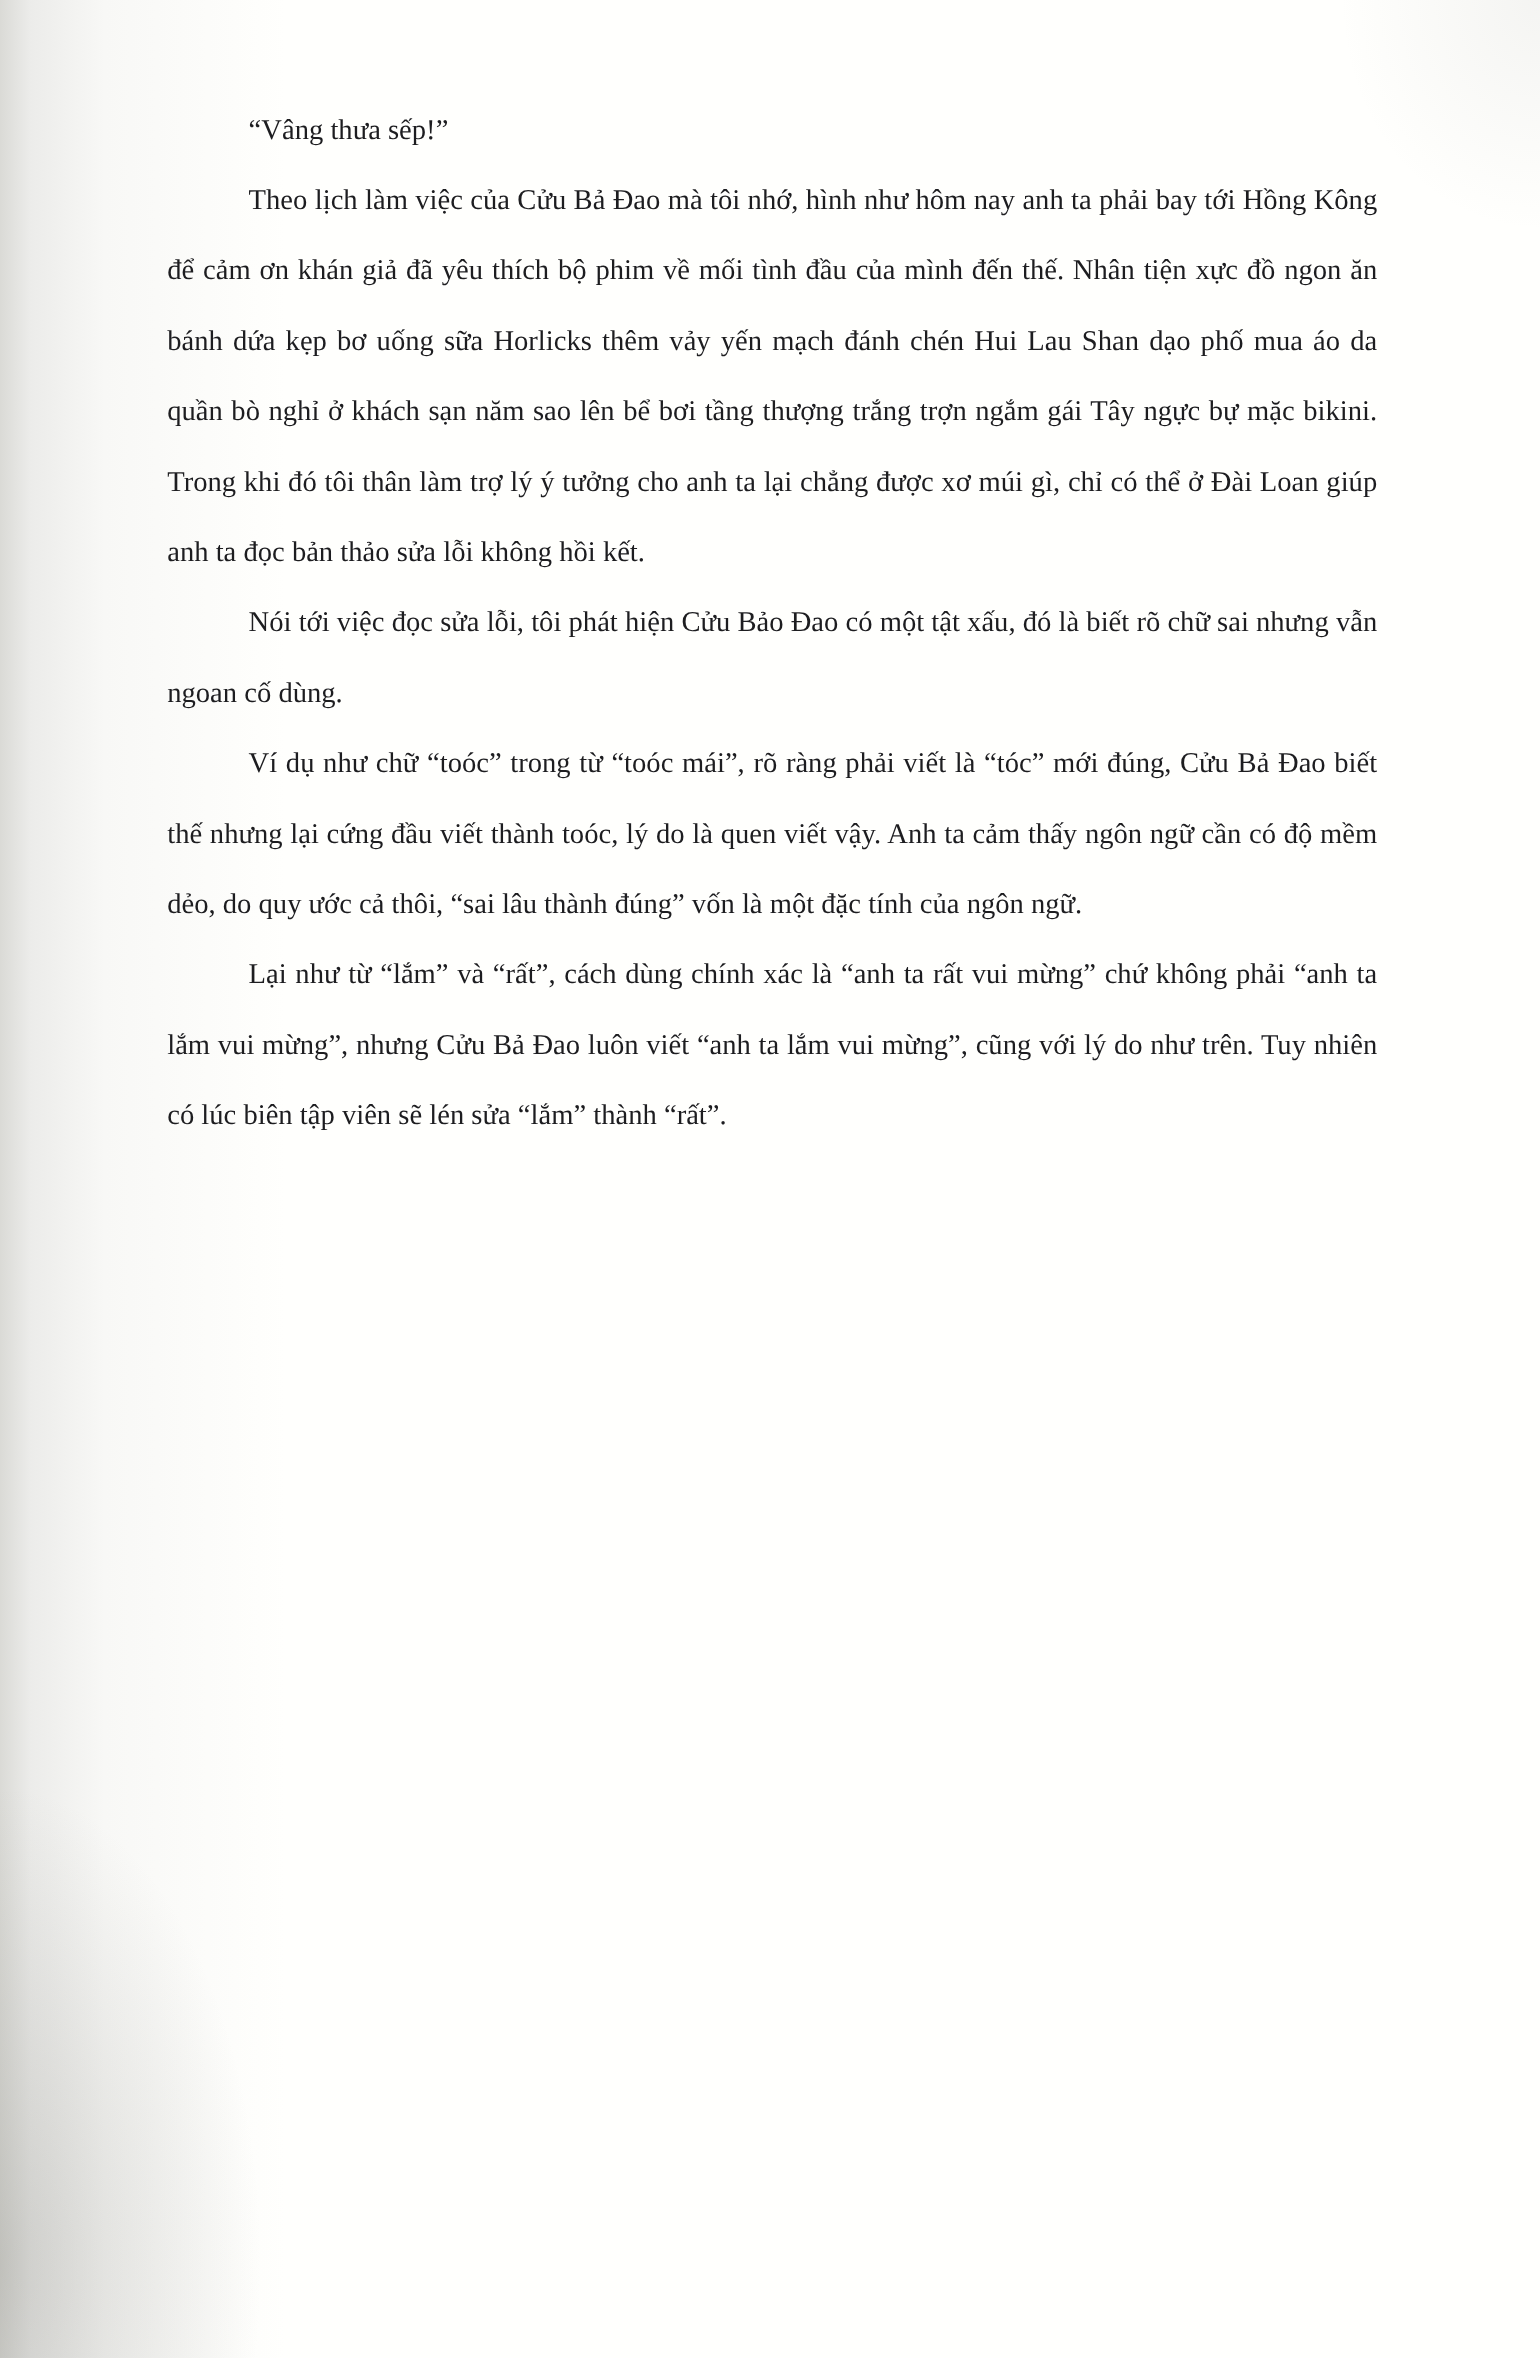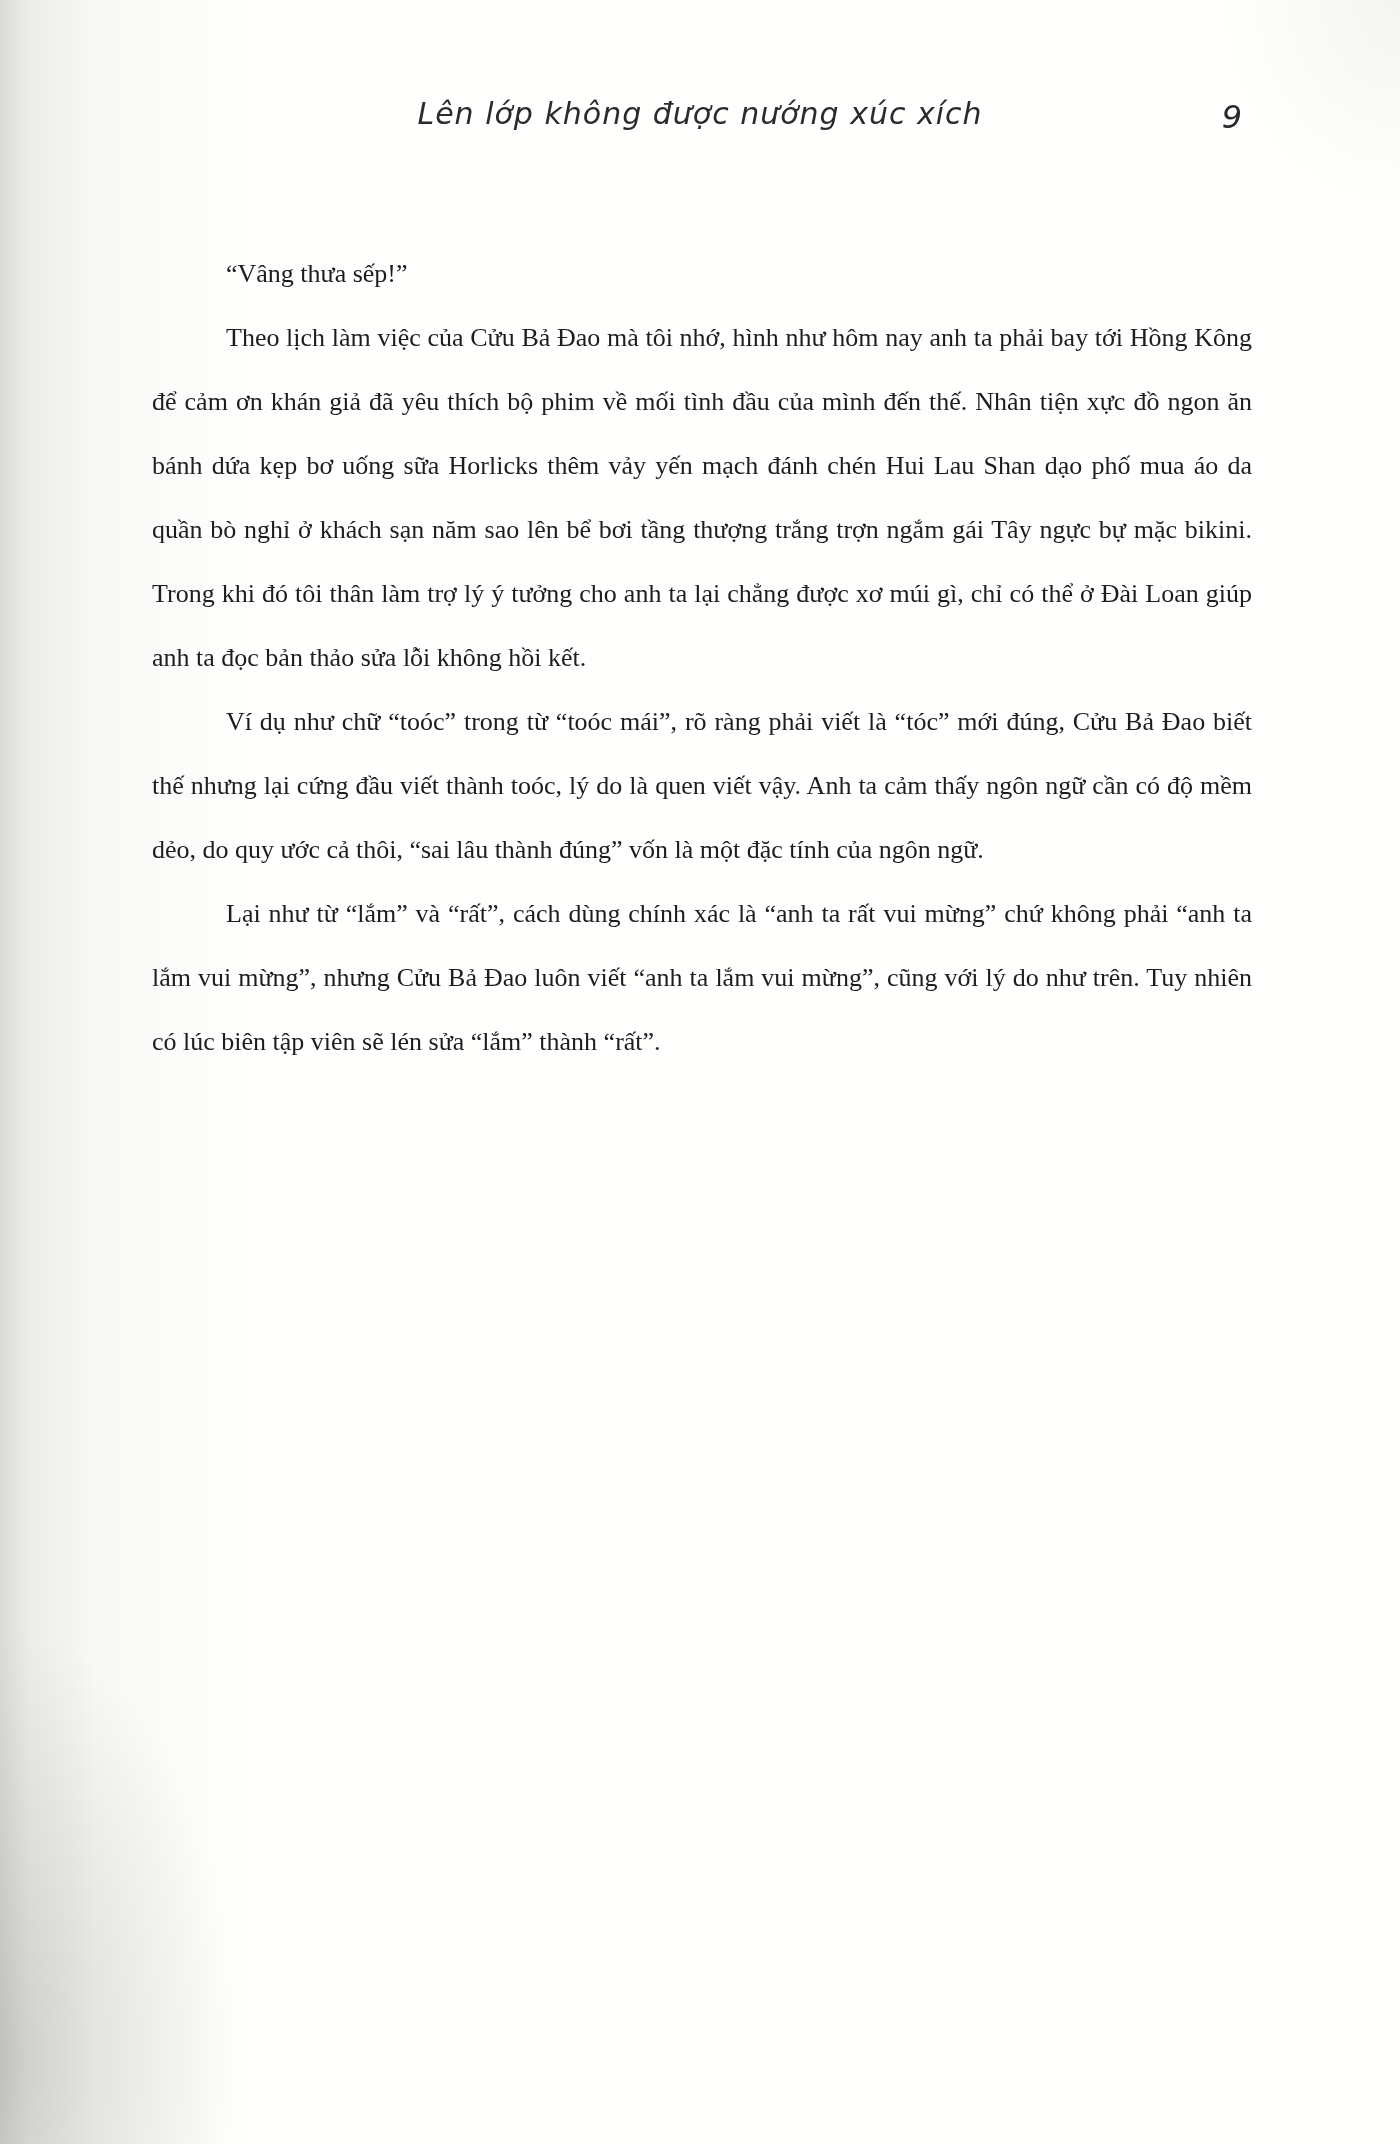--- a/index.html
+++ b/index.html
@@ -55,23 +55,20 @@
     margin: 0;
     text-indent: 74px;
   }
   .italic {
   }
 </style>
 </head>
 <body>
 
 <div class="page">
-  <div class="running-head">
-    <div class="chapter-title">Lên lớp không được nướng xúc xích</div>
-    <div class="page-number">9</div>
-  </div>
   <div class="page-body">
       <p class="para"><span>“Vâng thưa sếp!”</span></p>
       <p class="para"><span>Theo lịch làm việc của Cửu Bả Đao mà tôi nhớ, hình như hôm nay anh ta phải bay tới Hồng Kông để cảm ơn khán giả đã yêu thích bộ phim về mối tình đầu của mình đến thế. Nhân tiện xực đồ ngon ăn bánh dứa kẹp bơ uống sữa Horlicks thêm vảy yến mạch đánh chén Hui Lau Shan dạo phố mua áo da quần bò nghỉ ở khách sạn năm sao lên bể bơi tầng thượng trắng trợn ngắm gái Tây ngực bự mặc bikini. Trong khi đó tôi thân làm trợ lý ý tưởng cho anh ta lại chẳng được xơ múi gì, chỉ có thể ở Đài Loan giúp anh ta đọc bản thảo sửa lỗi không hồi kết.</span></p>
+      <p class="para"><span>Nói tới việc đọc sửa lỗi, tôi phát hiện Cửu Bảo Đao có một tật xấu, đó là biết rõ chữ sai nhưng vẫn ngoan cố dùng.</span></p>
       <p class="para"><span>Ví dụ như chữ “toóc” trong từ “toóc mái”, rõ ràng phải viết là “tóc” mới đúng, Cửu Bả Đao biết thế nhưng lại cứng đầu viết thành </span><span class="italic">toóc</span><span>, lý do là quen viết vậy. Anh ta cảm thấy ngôn ngữ cần có độ mềm dẻo, do quy ước cả thôi, “sai lâu thành đúng” vốn là một đặc tính của ngôn ngữ.</span></p>
       <p class="para"><span>Lại như từ “lắm” và “rất”, cách dùng chính xác là “anh ta rất vui mừng” chứ không phải “anh ta lắm vui mừng”, nhưng Cửu Bả Đao luôn viết “anh ta lắm vui mừng”, cũng với lý do như trên. Tuy nhiên có lúc biên tập viên sẽ lén sửa “lắm” thành “rất”.</span></p>
     </div>
 </div>
 
 </body></html>

